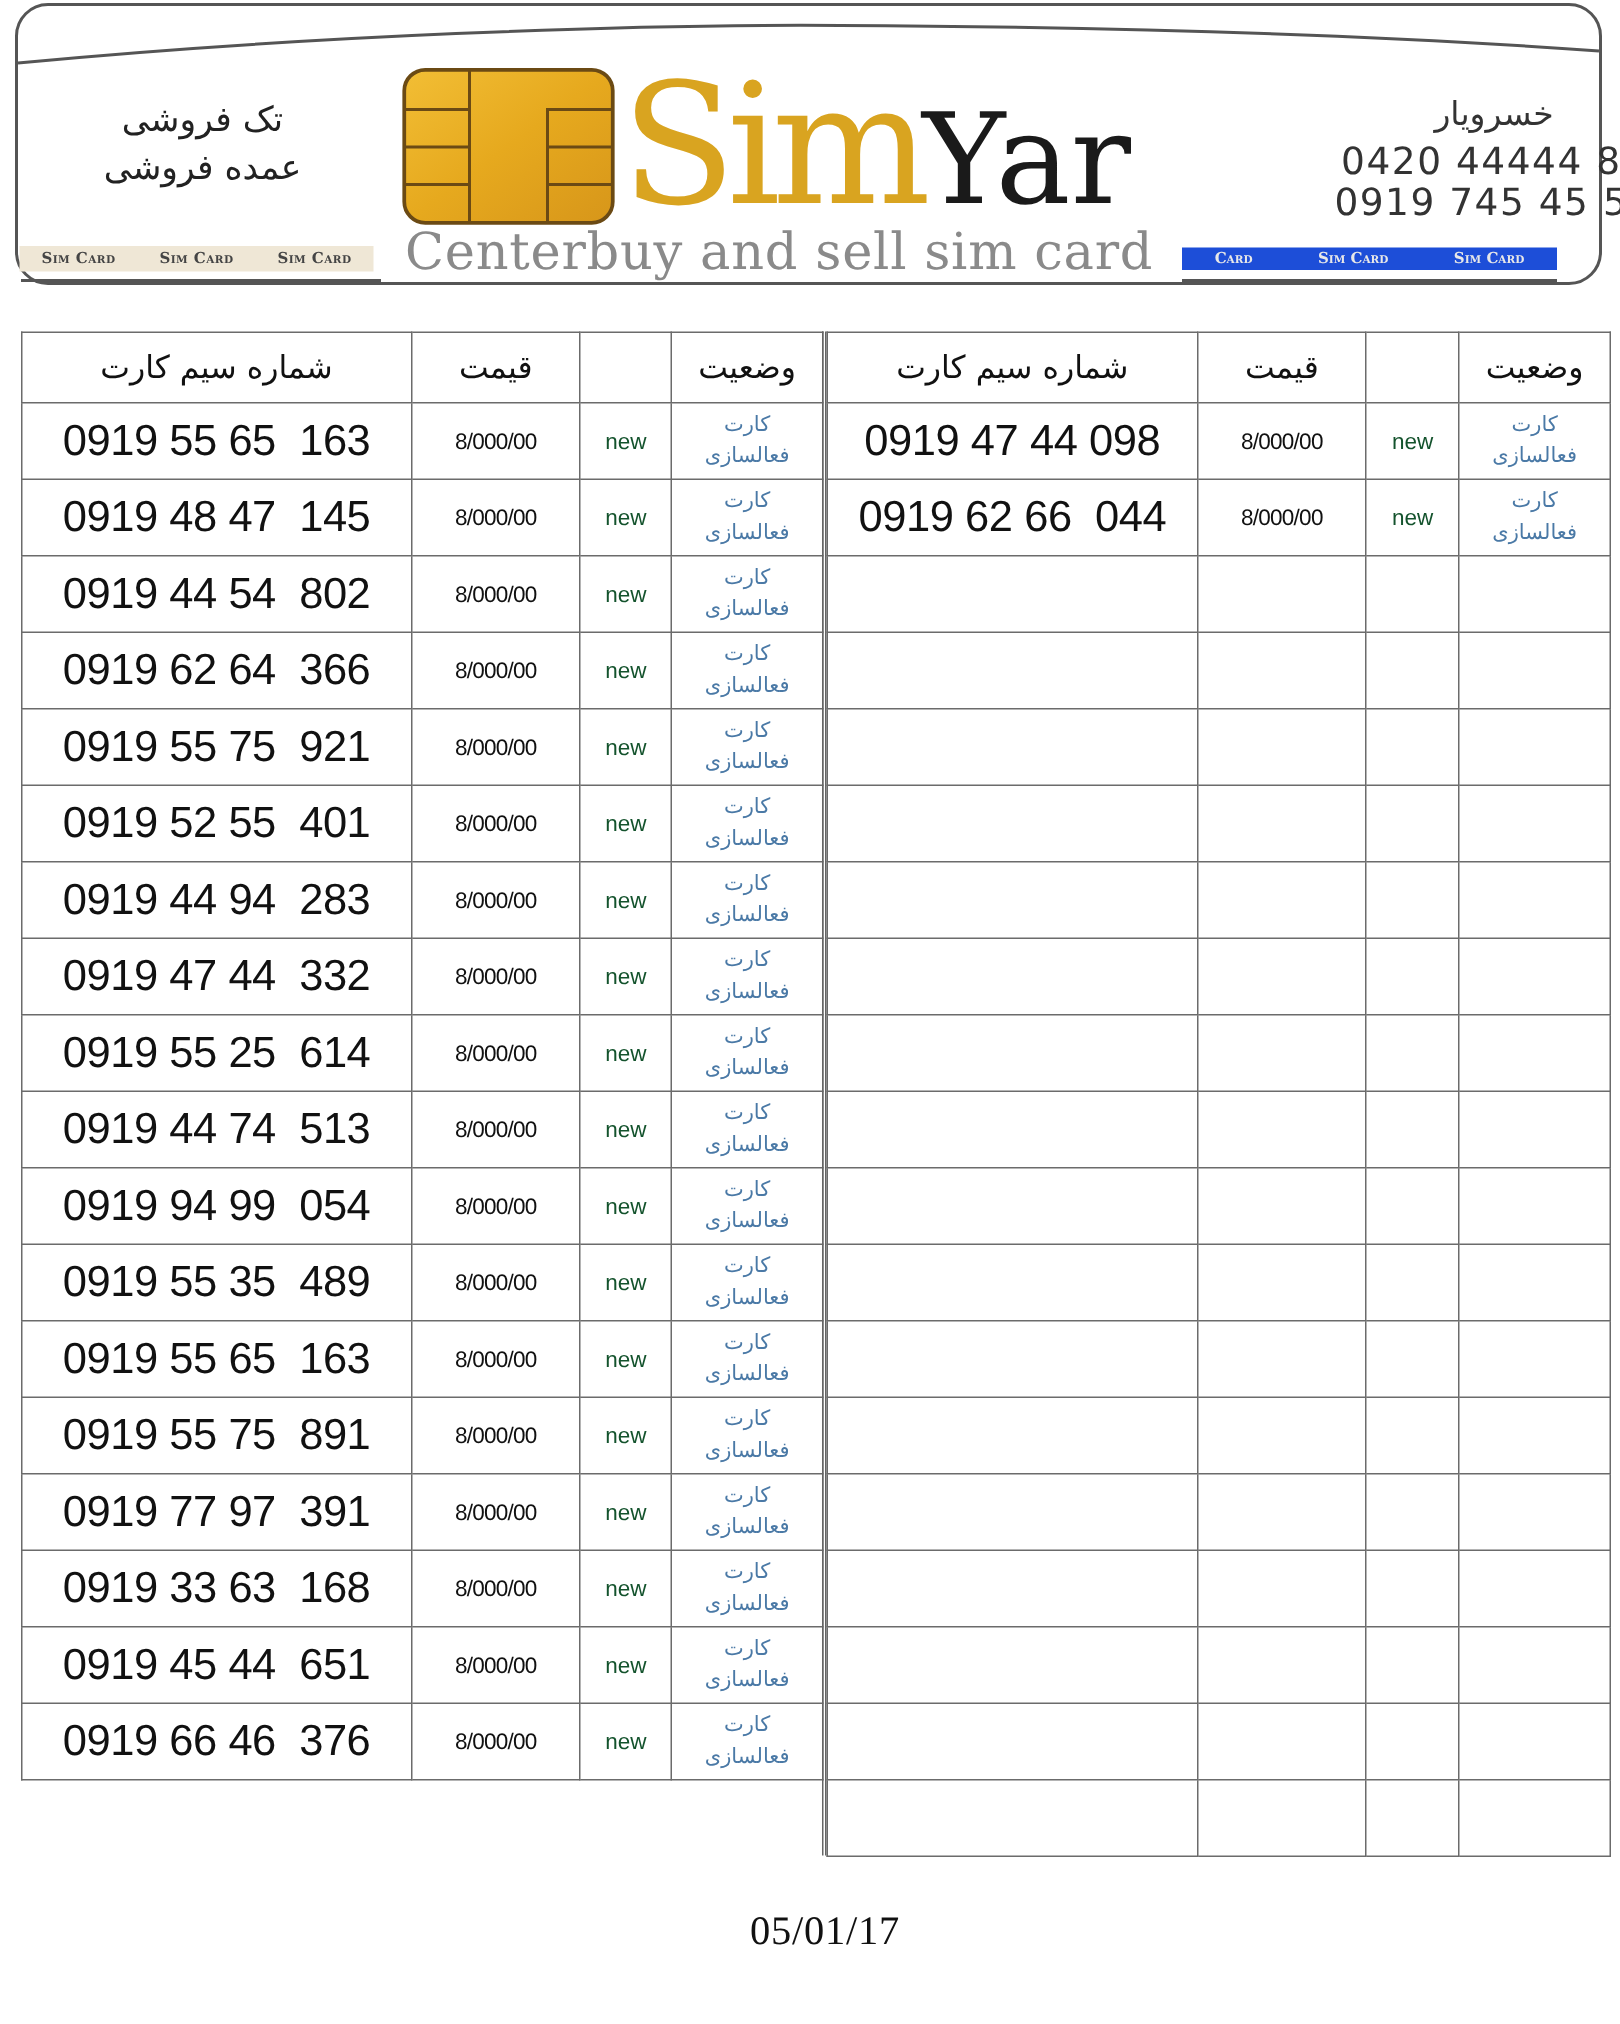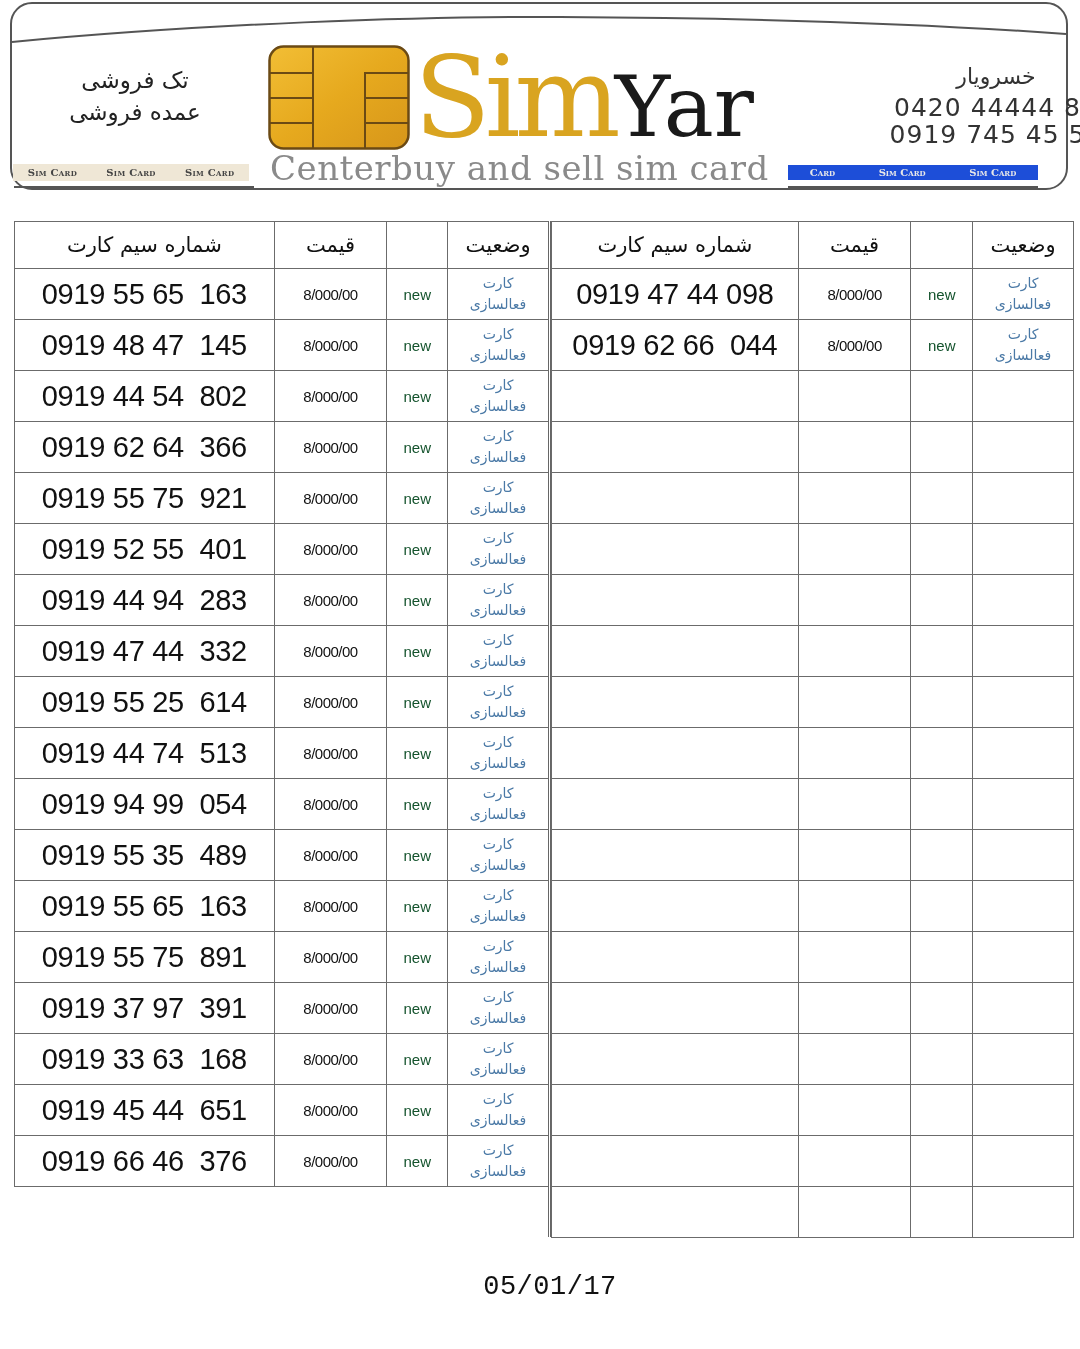--- a/index.html
+++ b/index.html
@@ -47,21 +47,21 @@
   th { height: 47px; font-weight: normal; direction: rtl; font-size: 21px; color: #111; }
   td { height: 51px; }
   .num { font-family: "Liberation Sans", sans-serif; font-size: 29px; color: #111; white-space: pre; letter-spacing: -0.3px; margin-top: 28px; }
   .price { font-family: "Liberation Sans", sans-serif; font-size: 15px; color: #111; letter-spacing: -0.5px; margin-top: 41px; }
   .cond { font-family: "Liberation Sans", sans-serif; font-size: 15px; color: #14532d; }
   .status { direction: rtl; font-size: 14px; line-height: 21px; color: #4a79a6; }
   .status span { display: block; }
 
   
   .date { position: absolute; left: 0; width: 1080px; top: 1272px; text-align: center;
-    font-family: Liberation Mono, monospace; font-size: 27px; color: #111; letter-spacing: 0.5px; padding-left: 20px; }
+    font-family: Liberation Serif, serif; font-size: 27px; color: #111; letter-spacing: 0.5px; padding-left: 20px; }
 </style>
 </head>
 <body>
 
 <div class="banner">
   <div class="banner-frame"></div>
   <svg class="banner-curve" width="1080" height="60">
     <path d="M12 42 C 200 24, 420 16, 560 17 C 760 18, 930 24, 1066 34" fill="none" stroke="#555" stroke-width="2"></path>
   </svg>
 
@@ -253,21 +253,21 @@
           <tr>
             <td class="num">0919 55 75  891</td>
             <td class="price">8/000/00</td>
             <td class="cond">new</td>
             <td class="status">
               <span>کارت</span>
               <span>فعالسازی</span>
             </td>
           </tr>
           <tr>
-            <td class="num">0919 37 97  391</td>
+            <td class="num">0919 77 97  391</td>
             <td class="price">8/000/00</td>
             <td class="cond">new</td>
             <td class="status">
               <span>کارت</span>
               <span>فعالسازی</span>
             </td>
           </tr>
           <tr>
             <td class="num">0919 33 63  168</td>
             <td class="price">8/000/00</td>

